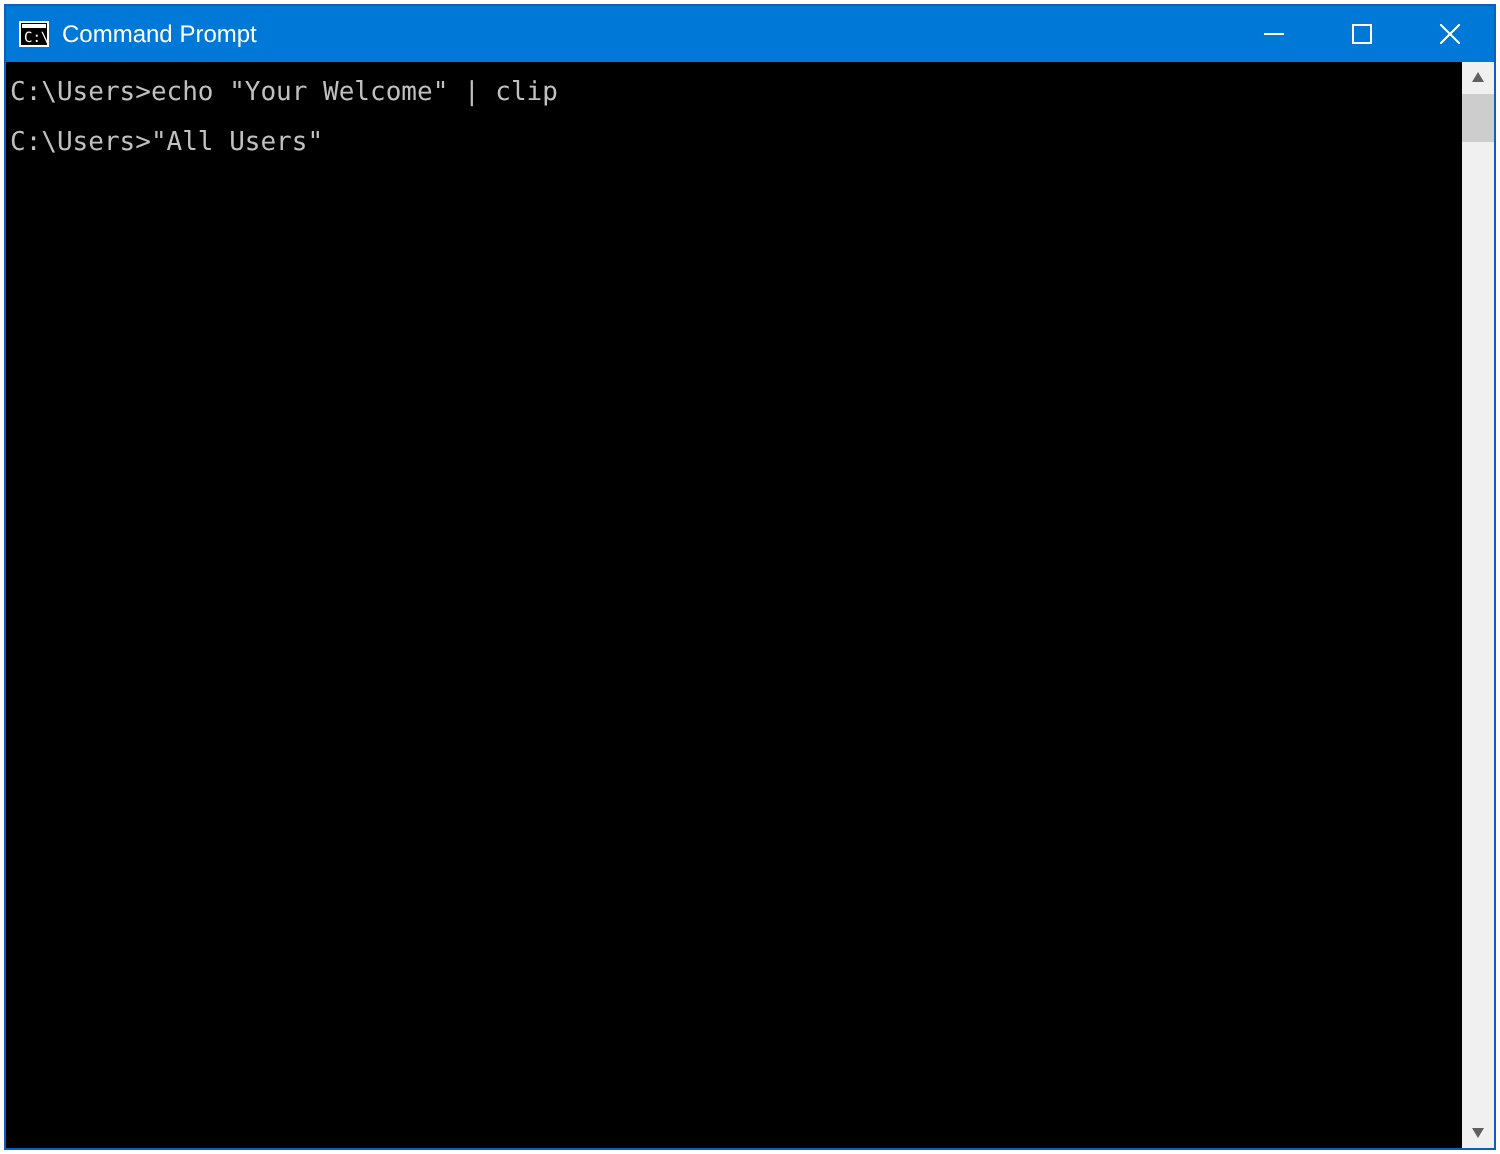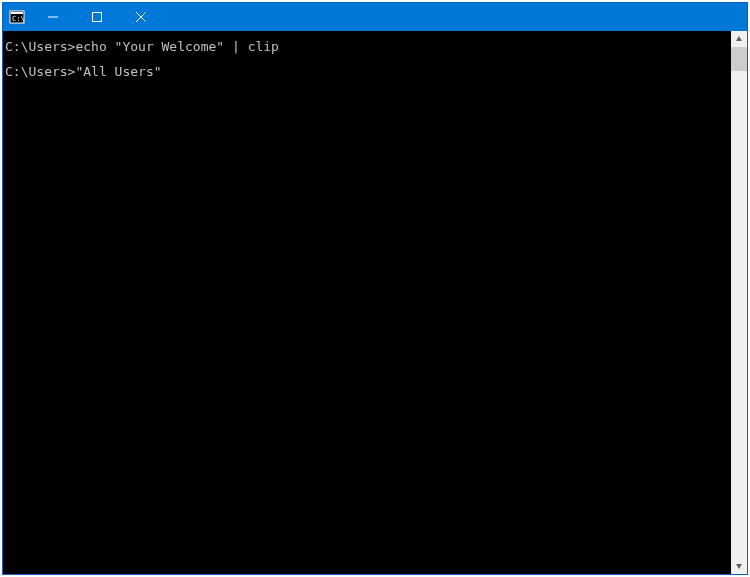--- a/index.html
+++ b/index.html
@@ -130,20 +130,21 @@
 
 <div class="window">
   <div class="titlebar">
     <span class="titlebar-icon">
       <svg viewBox="0 0 16 16">
         <rect x="1" y="2" width="14" height="12" fill="#000" stroke="#fff" stroke-width="1"></rect>
         <rect x="2" y="3" width="12" height="2" fill="#fff"></rect>
         <text x="3" y="12" font-size="7" fill="#fff" font-family="monospace">C:\</text>
       </svg>
     </span>
+    <span class="titlebar-title">Command Prompt</span>
     <div class="titlebar-controls">
       <div class="win-btn">
         <svg viewBox="0 0 10 10">
             <line x1="0" y1="5" x2="10" y2="5"></line>
           </svg>
       </div>
       <div class="win-btn">
         <svg viewBox="0 0 10 10">
             <rect x="0.5" y="0.5" width="9" height="9"></rect>
           </svg>

